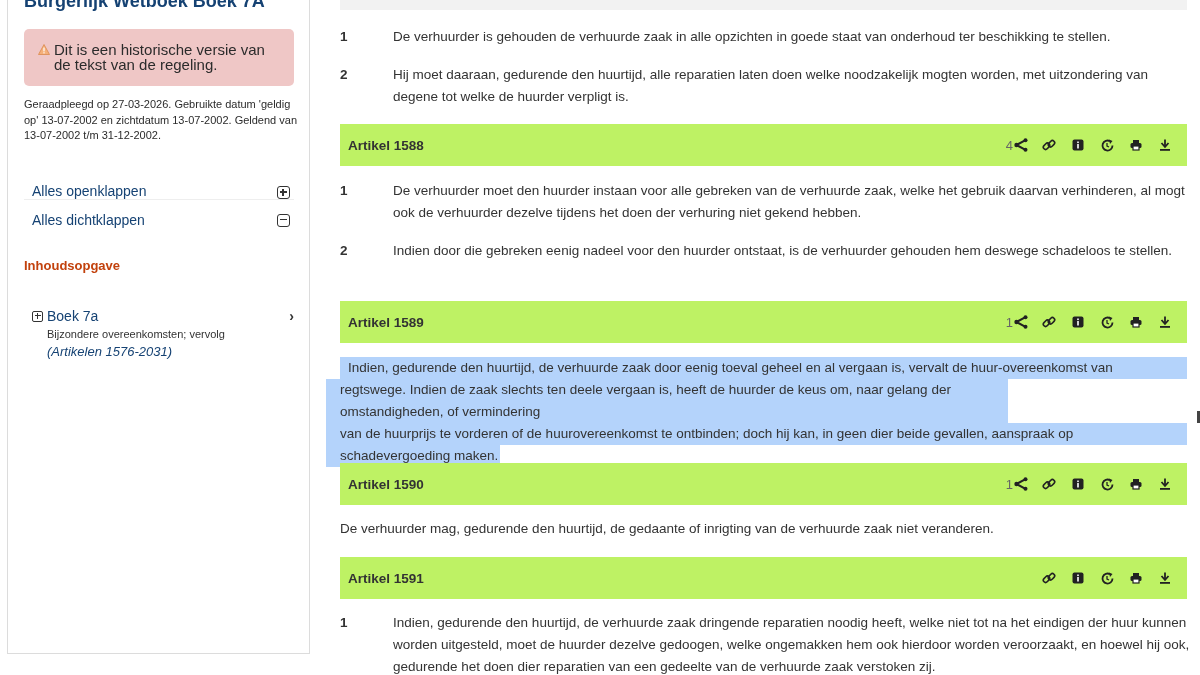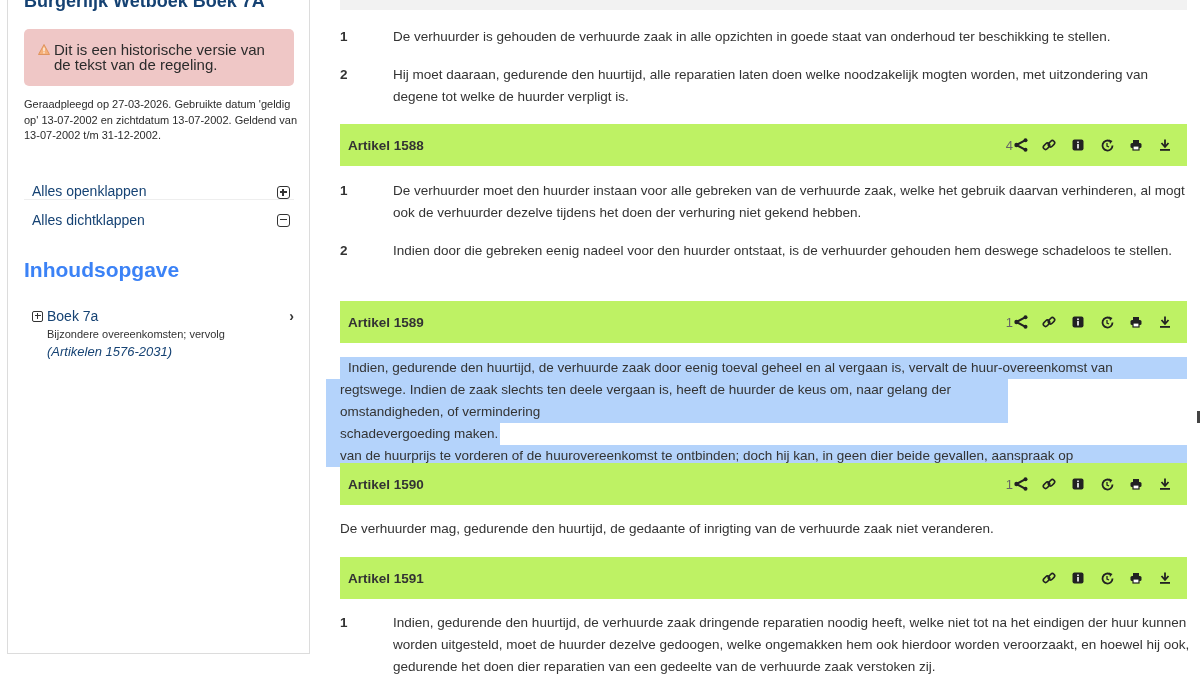--- a/index.html
+++ b/index.html
@@ -33,21 +33,21 @@
     padding-left: 8px; padding-right: 4px;
     font-size: 14px; color: #154273; cursor: pointer;
   }
   .toggle.open { top: 181px; border-bottom: 1px solid #eeeeee; align-items: flex-end; }
   .toggle.close { top: 220px; }
   .box-icon { width: 13px; height: 13px; border: 1.5px solid #333; border-radius: 3px; position: relative; }
   .box-icon::before { content: ""; position: absolute; left: 2px; right: 2px; top: 4.2px; height: 1.5px; background: #333; }
   .box-icon.plus::after { content: ""; position: absolute; top: 2px; bottom: 2px; left: 4.2px; width: 1.5px; background: #333; }
   .toc-title {
     position: absolute; left: 16px; top: 277px;
-    font-size: 21px; font-weight: bold; color: #3b82f6;
+    font-size: 13px; font-weight: bold; color: #c2410c;
   }
   .toc-item { position: absolute; left: 24px; top: 326px; width: 262px; }
   .toc-item .row { display: flex; align-items: center; height: 18px; }
   .toc-item .small-plus { width: 11px; height: 11px; border: 1.2px solid #333; border-radius: 2px; position: relative; margin-right: 4px; }
   .toc-item .small-plus::before { content: ""; position: absolute; left: 1.5px; right: 1.5px; top: 3.8px; height: 1.2px; background: #333; }
   .toc-item .small-plus::after { content: ""; position: absolute; top: 1.5px; bottom: 1.5px; left: 3.8px; width: 1.2px; background: #333; }
   .toc-item .link { font-size: 14px; color: #154273; }
   .toc-item .chev { margin-left: auto; font-size: 14px; font-weight: bold; color: #333; margin-right: 0px; }
   .toc-item .desc { margin-left: 15px; font-size: 11px; color: #333; line-height: 17px; margin-top: 1px; }
   .toc-item .range { margin-left: 15px; font-size: 13px; font-style: italic; color: #154273; line-height: 17px; }
@@ -226,22 +226,22 @@
             <path d="M3.5 5 L7 9 L10.5 5" fill="none" stroke="#222" stroke-width="1.8"></path>
             <rect x="2" y="11" width="10" height="1.8" fill="#222"></rect>
           </svg>
         </span>
     </div>
   </div>
 
   <div class="sel-wrap" style="top:357px">
     <div class="selected" style="margin-left:14px;width:847px;padding-left:8px">Indien, gedurende den huurtijd, de verhuurde zaak door eenig toeval geheel en al vergaan is, vervalt de huur-overeenkomst van</div>
     <div class="selected" style="width:682px;padding-left:14px">regtswege. Indien de zaak slechts ten deele vergaan is, heeft de huurder de keus om, naar gelang der omstandigheden, of vermindering</div>
+    <div class="selected" style="width:861px;padding-left:14px">van de huurprijs te vorderen of de huurovereenkomst te ontbinden; doch hij kan, in geen dier beide gevallen, aanspraak op</div>
     <div class="selected" style="display:inline-block;padding-left:14px;padding-right:2px">schadevergoeding maken.</div>
-    <div class="selected" style="width:861px;padding-left:14px">van de huurprijs te vorderen of de huurovereenkomst te ontbinden; doch hij kan, in geen dier beide gevallen, aanspraak op</div>
   </div>
 
   <div class="art-header" style="top:463px">
     <span class="art-title">Artikel 1590</span>
     <div class="art-tools">
       <span class="share tool" style="width:auto">
         <span class="count">1</span>
         <svg width="14" height="14" viewBox="0 0 14 14">
             <circle cx="2.5" cy="7" r="2.2" fill="#222"></circle>
             <circle cx="11.5" cy="2.2" r="2" fill="#222"></circle>

